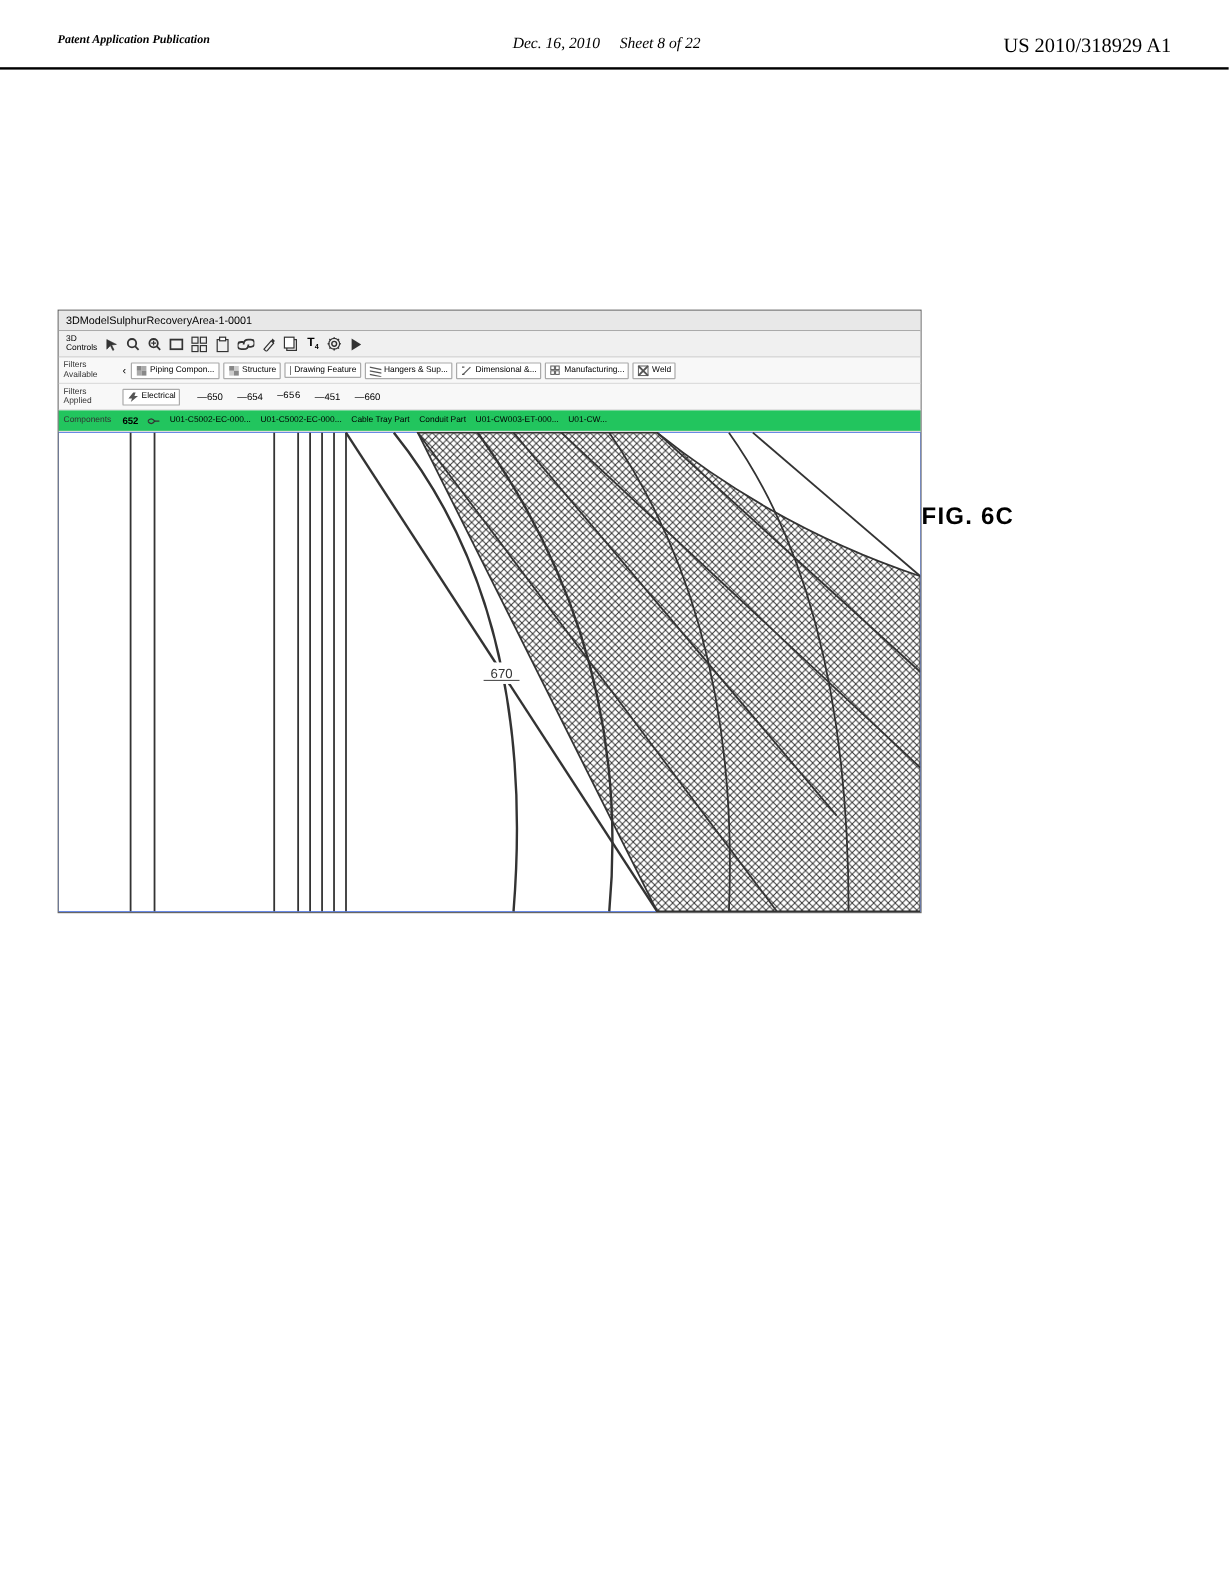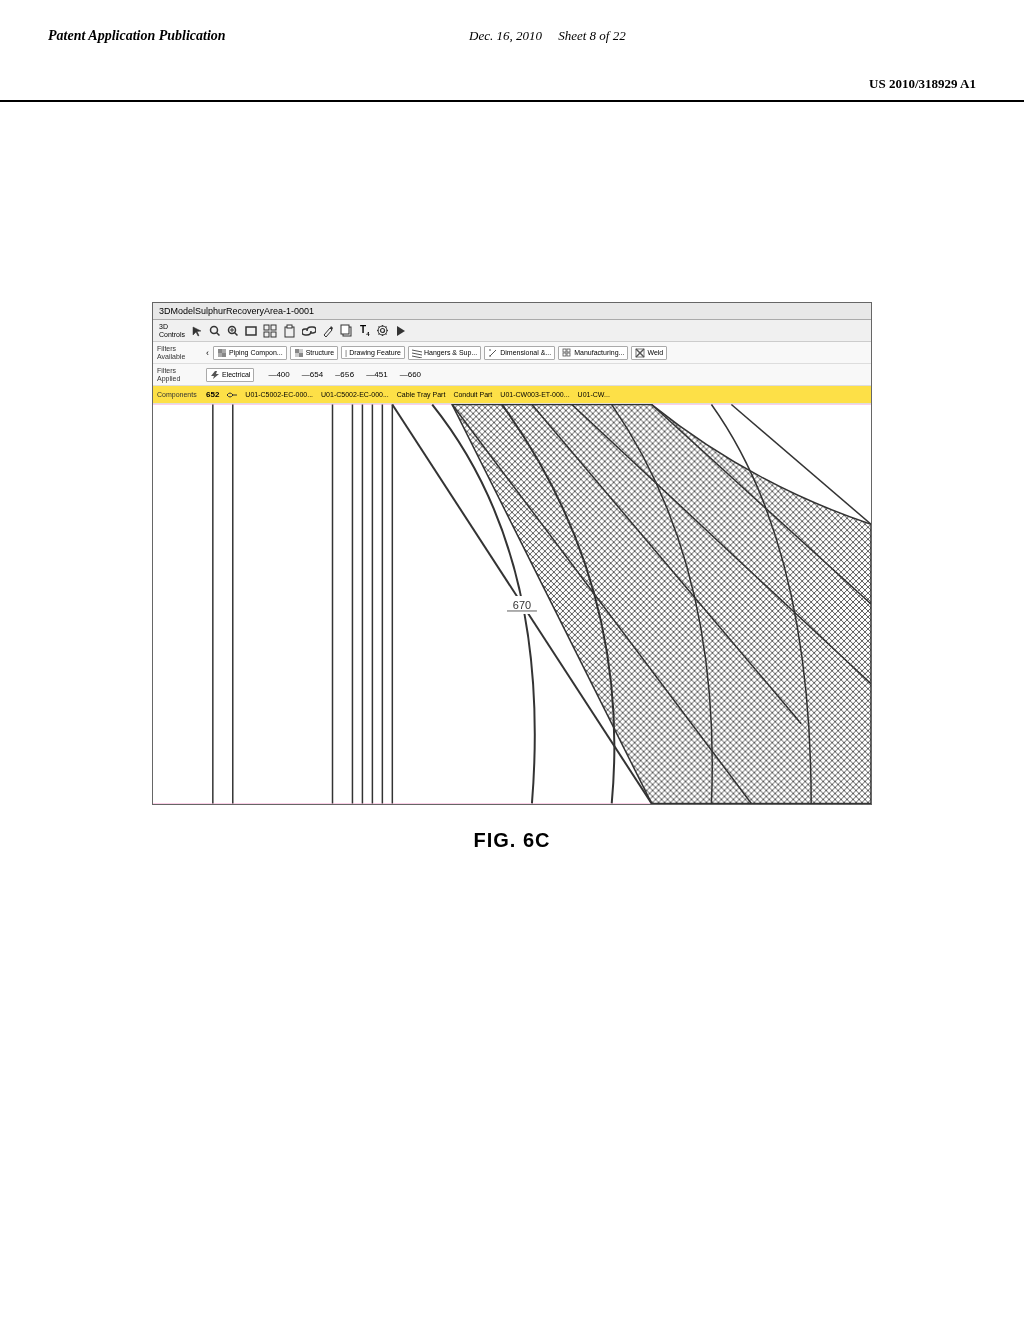--- a/index.html
+++ b/index.html
@@ -19,21 +19,20 @@
       align-items: flex-start;
       padding: 28px 48px 0 48px;
       border-bottom: 2px solid #000;
       padding-bottom: 8px;
     }
 
     
     .main-content {
       padding: 20px 48px;
       display: flex;
-      flex-direction: column;
       align-items: center;
     }
 
     
     .screenshot-container {
       margin-top: 180px;
       width: 720px;
       border: 1px solid #666;
       background: #fff;
       position: relative;
@@ -96,21 +95,21 @@
       gap: 2px;
       border: 1px solid #aaa;
       background: #fff;
       padding: 1px 3px;
       font-size: 7px;
       border-radius: 1px;
     }
 
     
     .components-row {
-      background: #fde047;
+      background: #22c55e;
       border-bottom: 1px solid #ddd;
       padding: 2px 4px;
       display: flex;
       align-items: center;
       font-size: 7px;
       font-family: Arial, sans-serif;
       min-height: 18px;
       gap: 4px;
       overflow: hidden;
     }
@@ -121,21 +120,21 @@
     }
     .comp-items {
       display: flex;
       align-items: center;
       gap: 8px;
       font-size: 7px;
     }
 
     
     .drawing-area {
-      background: #f9a8d4;
+      background: #1d4ed8;
       position: relative;
       overflow: hidden;
       height: 400px;
       text-align: center;
     }
 
     
     .drawing-svg {
       width: 100%;
       height: 100%;
@@ -148,27 +147,27 @@
       font-weight: bold;
       font-family: Liberation Sans, sans-serif;
       text-align: center;
       letter-spacing: 1px;
     }
   </style>
 </head>
 <body>
 
 <div class="page-header">
-  <div style="font-size:14px;font-style:italic;font-weight:bold;">Patent Application Publication</div>
+  <div style="font-size:10px;font-style:italic;font-weight:bold;">Patent Application Publication</div>
   <div style="font-size:13px;text-align:center;font-style:italic;">
     <span>Dec. 16, 2010</span>
     &nbsp;&nbsp;&nbsp;
     <span>Sheet 8 of 22</span>
   </div>
-  <div style="font-size:13px;font-weight:bold;margin-top:48px;">US 2010/318929 A1</div>
+  <div style="font-size:17px;font-weight:normal;">US 2010/318929 A1</div>
 </div>
 
 <div class="main-content">
 
   <div class="screenshot-container">
 
     <div class="app-titlebar">
       <span>3DModelSulphurRecoveryArea-1-0001</span>
     </div>
 
@@ -315,21 +314,21 @@
       <div class="filter-items">
         <div class="filter-chip">
           <svg width="10" height="10" viewBox="0 0 10 10">
               <polygon points="5,1 1,6 4,6 3,9 9,4 6,4 7,1" fill="#555"></polygon>
             </svg>
           <span style="font-size:7px;">Electrical</span>
         </div>
       </div>
 
       <div style="display:flex;align-items:center;gap:12px;margin-left:10px;">
-        <span style="font-size:8px;">—400</span>
+        <span style="font-size:8px;">—650</span>
         <span style="font-size:8px;text-align:right;">—654</span>
         <span style="font-size:8px;font-family:Liberation Mono, monospace;">—656</span>
         <span style="font-size:8px;">—451</span>
         <span style="font-size:8px;">—660</span>
       </div>
     </div>
 
     <div class="components-row">
       <div class="comp-label">Components</div>
       <div class="comp-items">

